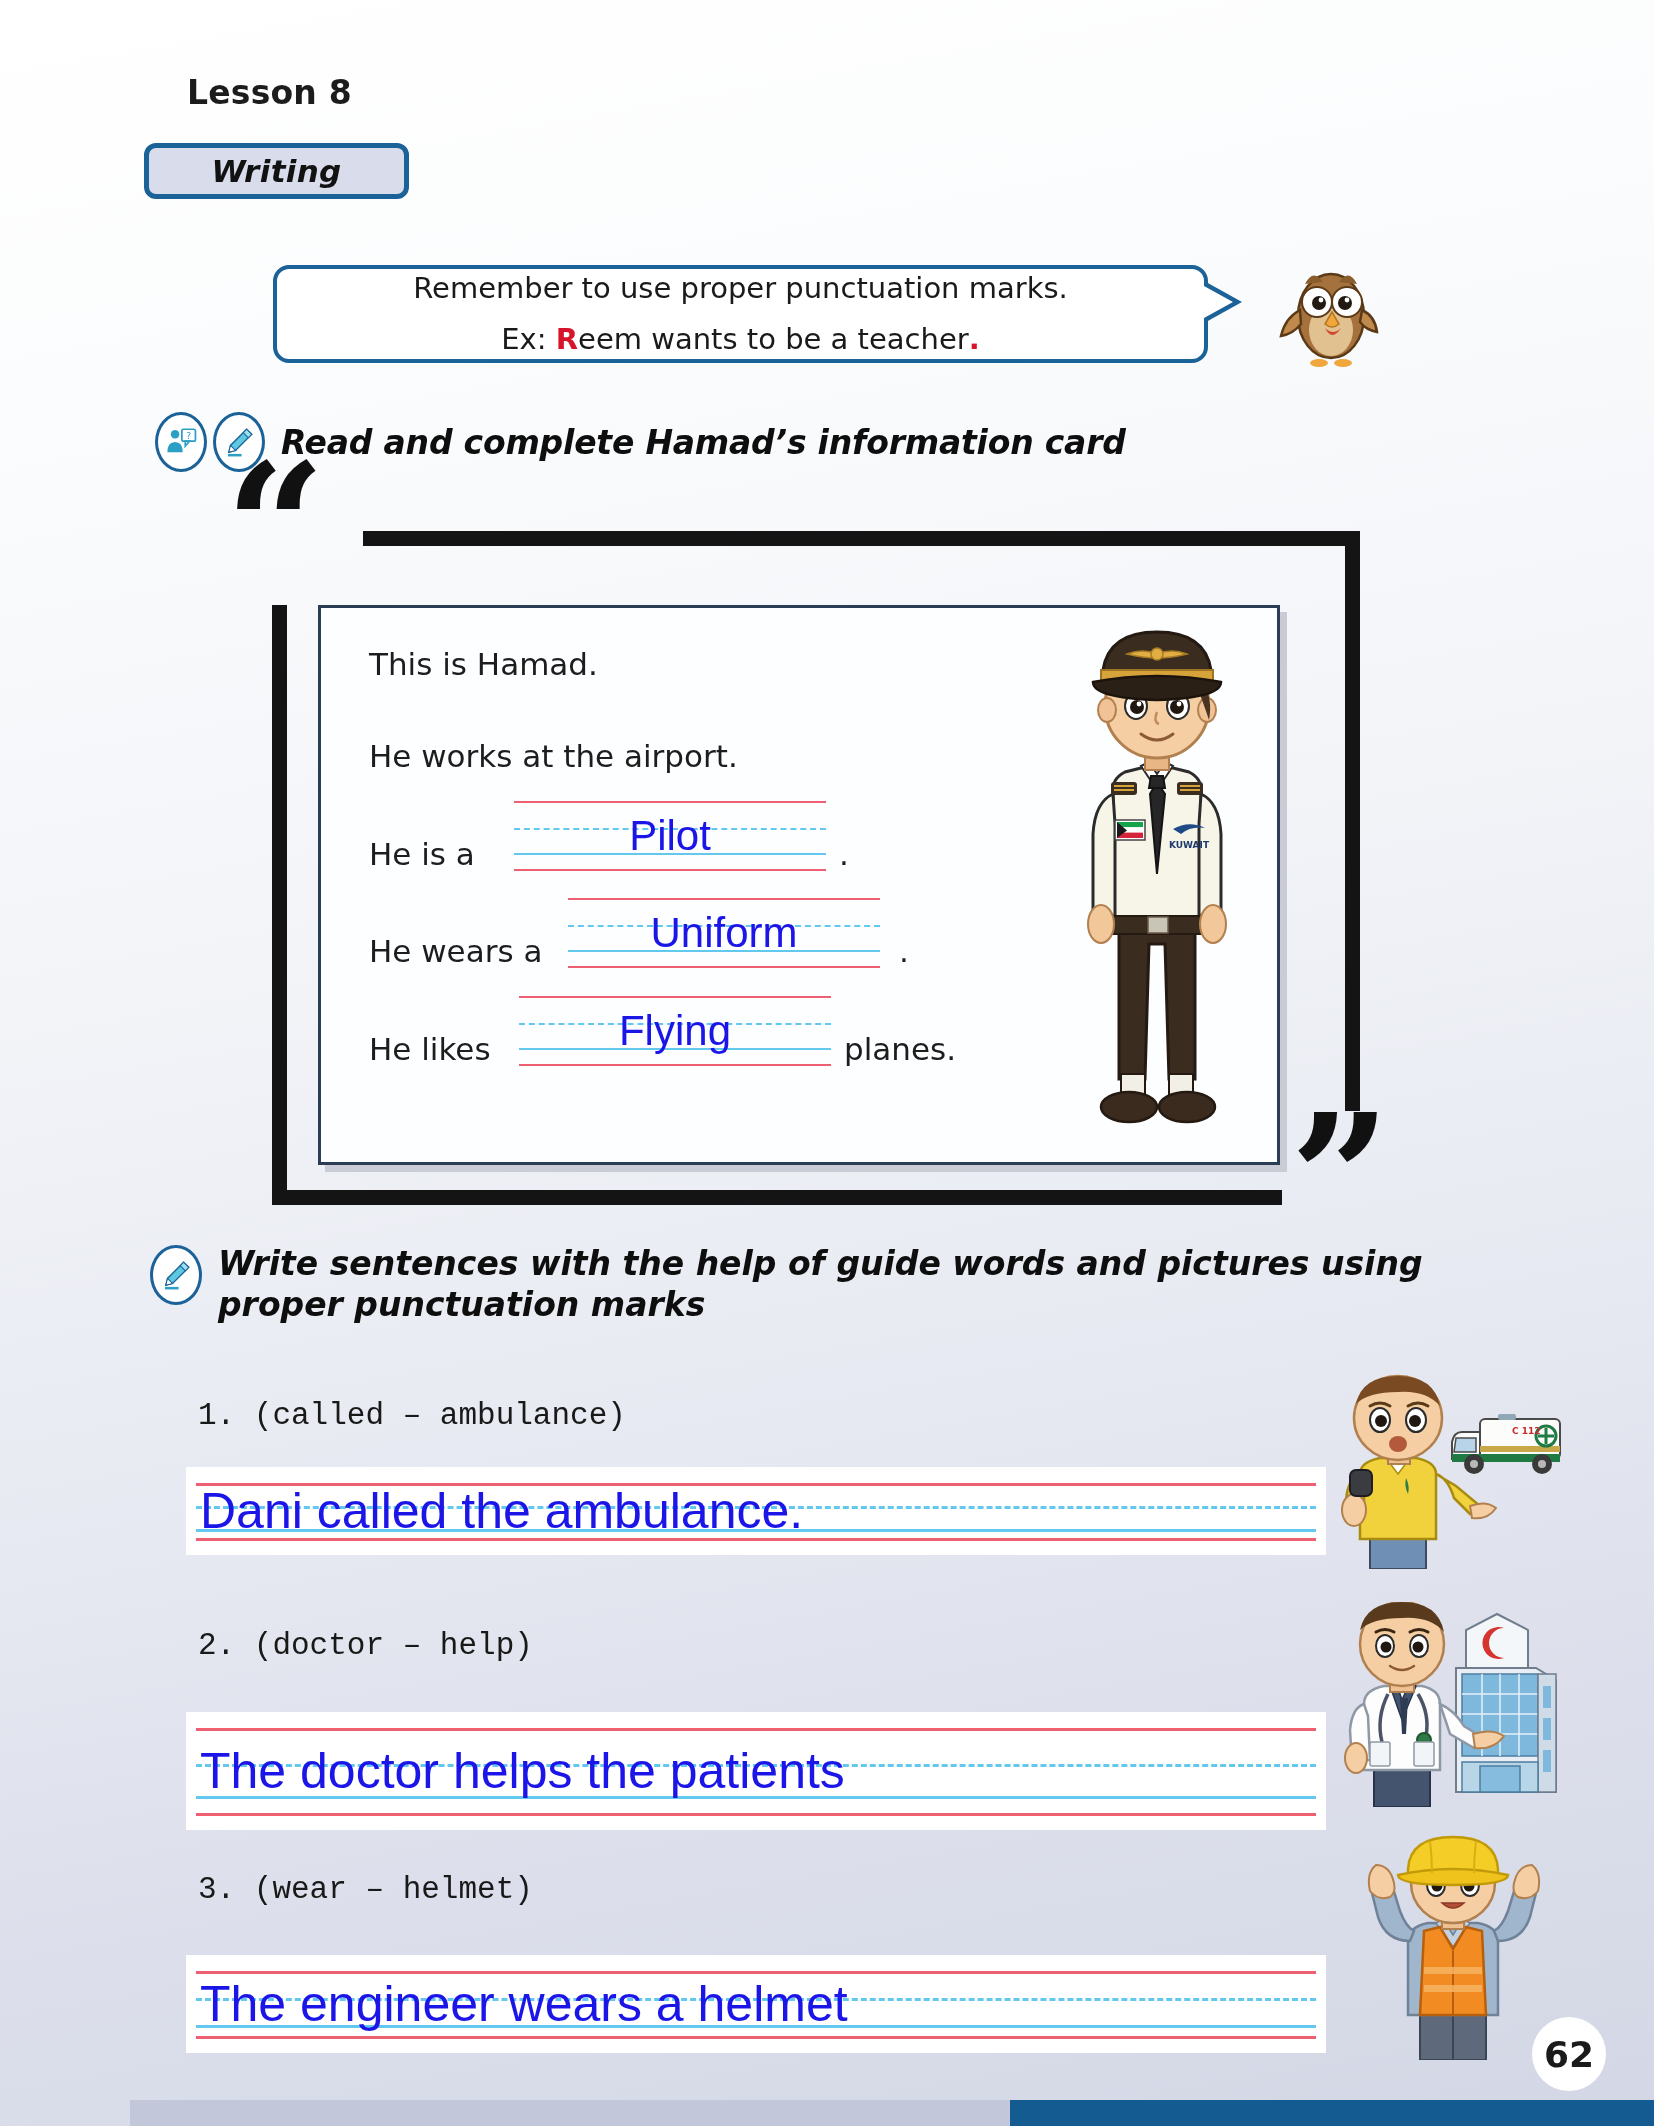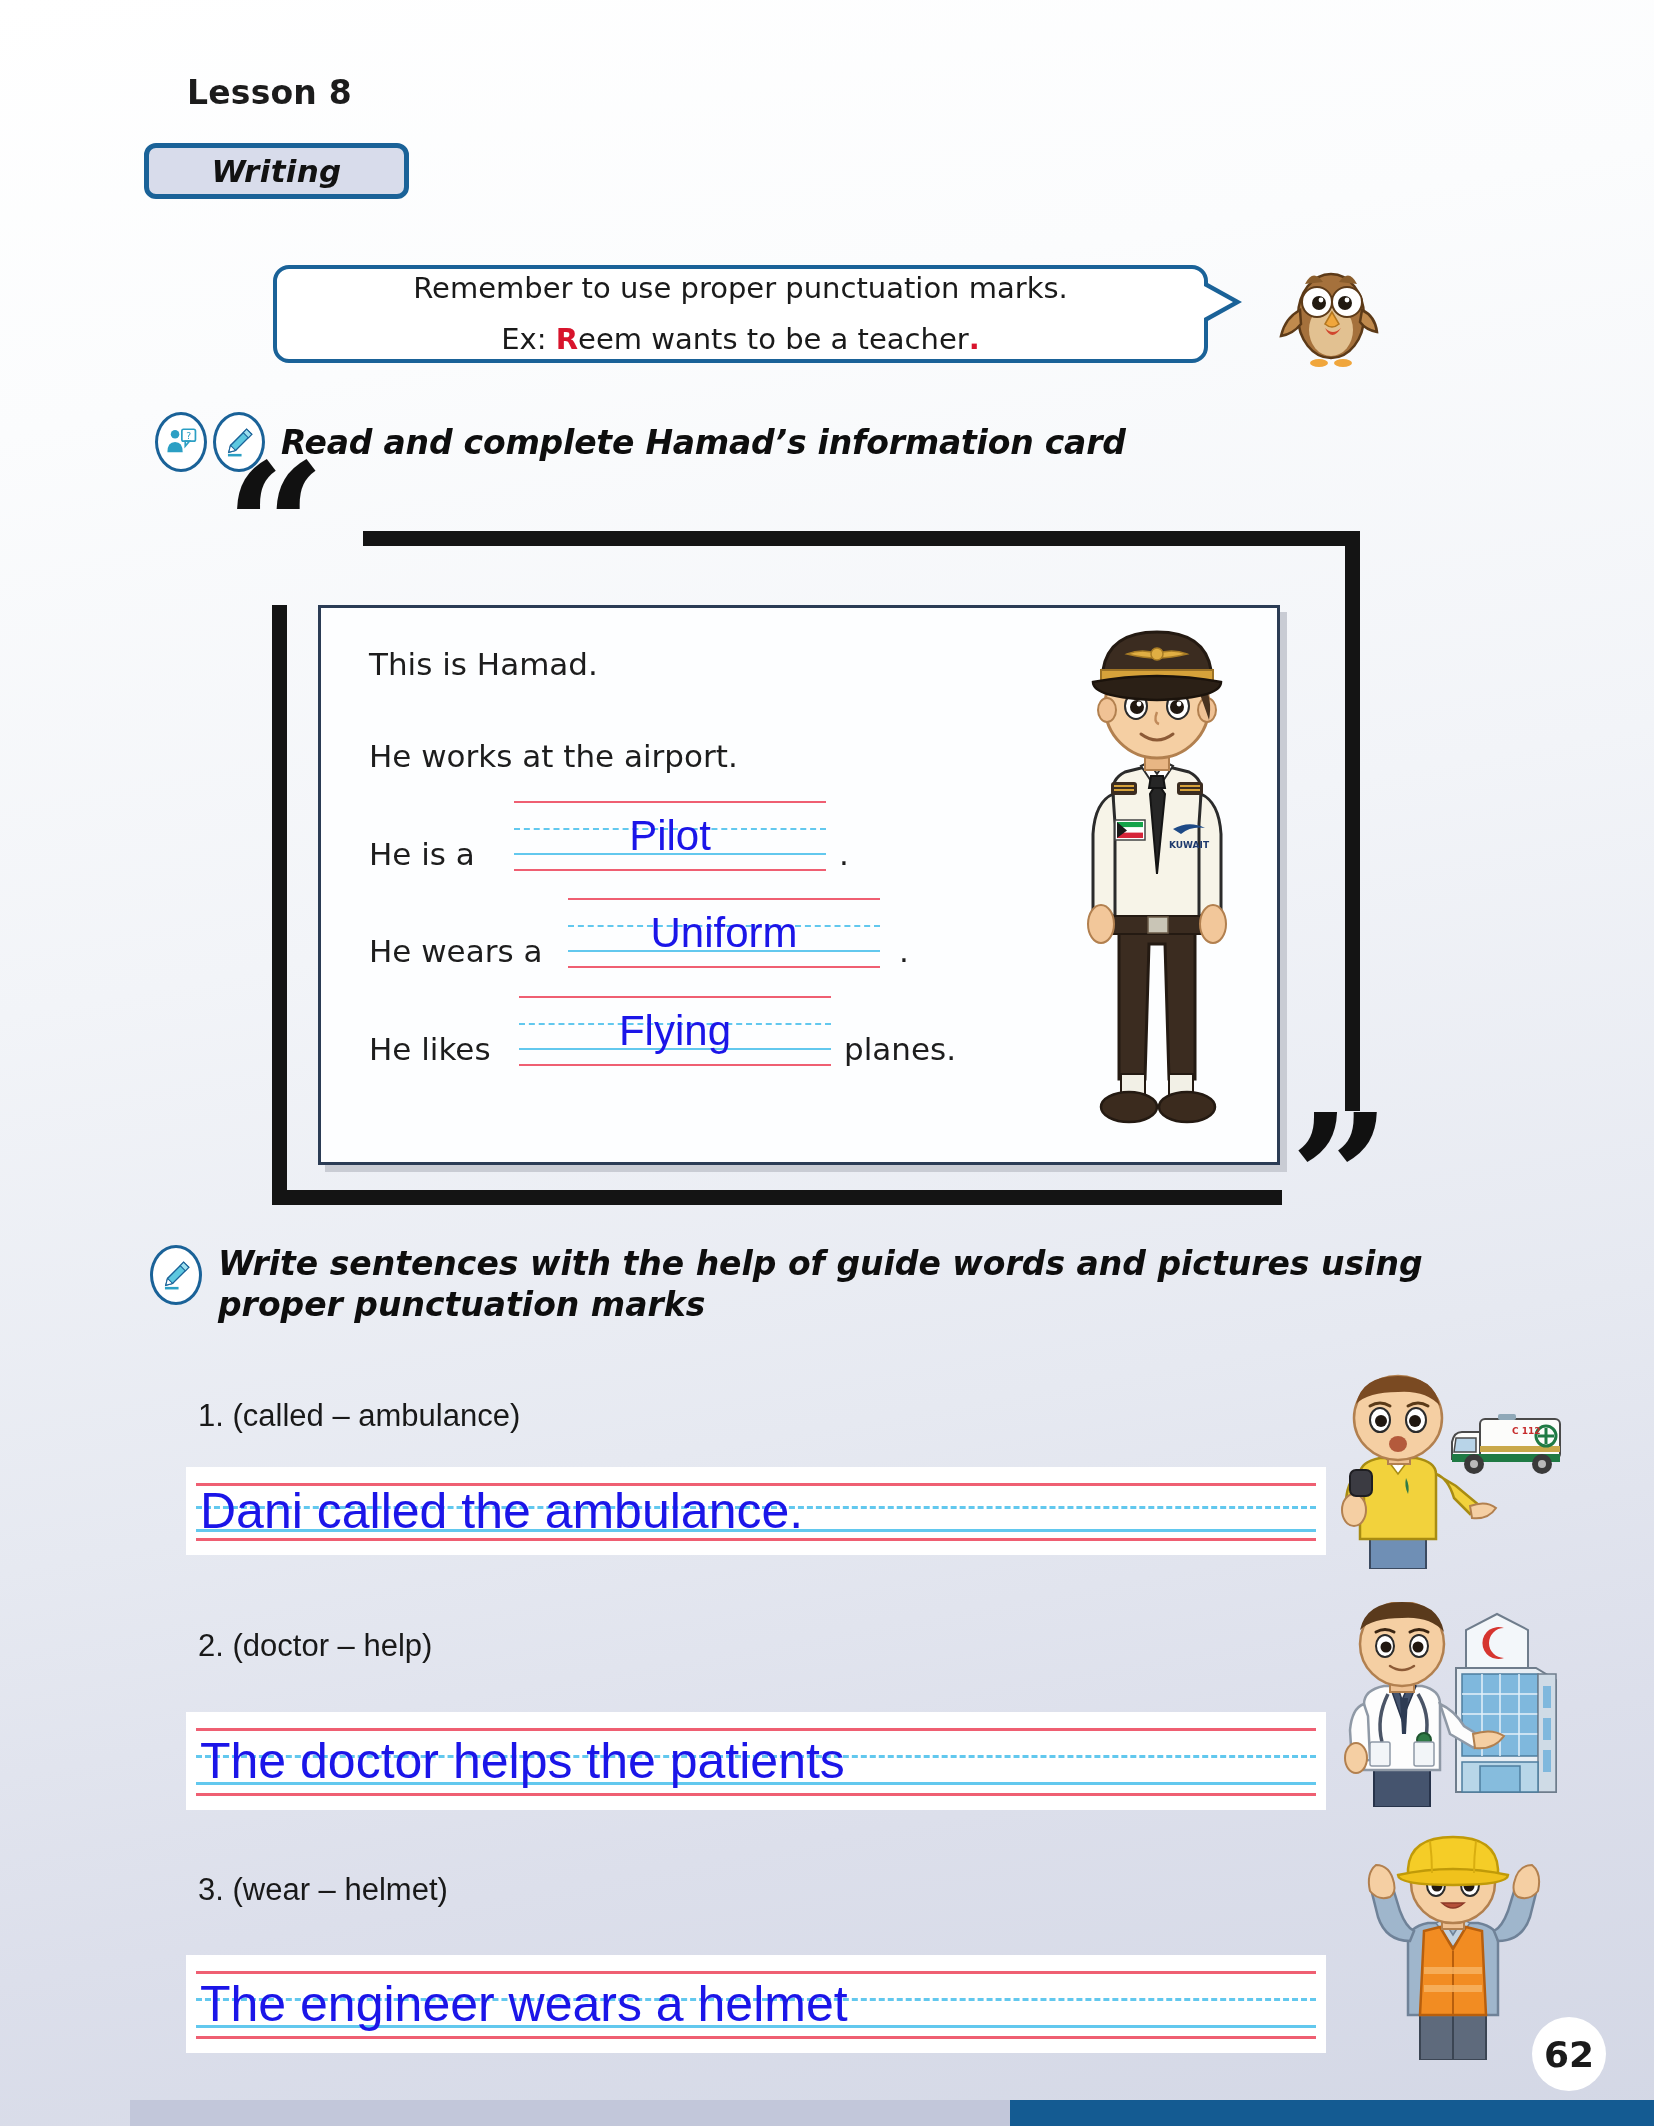--- a/index.html
+++ b/index.html
@@ -183,21 +183,21 @@
     line-height: 1;
   }
 
   
   .pilot { position: absolute; right: 14px; top: 16px; width: 210px; height: 520px; }
 
   
   .ex-label {
     position: absolute;
     font-size: 31px; color: #191919;
-    font-family: Liberation Sans, sans-serif;
+    font-family: Liberation Mono, monospace;
     white-space: nowrap;
   }
   .ex-slot {
     position: absolute;
     background: #ffffff;
   }
   .ex-slot .r-top, .ex-slot .r-bottom {
     position: absolute; left: 10px; right: 10px; height: 3px; background: #ef5f72;
   }
   .ex-slot .r-top { top: 16px; }
@@ -482,21 +482,21 @@
       <path d="M40 32 Q50 26 60 32" stroke="#5a3a18" stroke-width="3" fill="none" stroke-linecap="round"></path>
       <path d="M78 32 Q88 26 98 32" stroke="#5a3a18" stroke-width="3" fill="none" stroke-linecap="round"></path>
       <ellipse cx="68" cy="70" rx="9" ry="8" fill="#b45a3c"></ellipse>
     </g>
   </svg>
 
   <div class="ex-label" style="left:198px; top:1628px;">
     <span>2. </span>
     <span>(doctor – help)</span>
   </div>
-  <div class="ex-slot" style="left:186px; top:1712px; width:1140px; height:98px;">
+  <div class="ex-slot" style="left:186px; top:1712px; width:1140px; height:118px;">
     <div class="r-top"></div>
       <div class="r-mid"></div>
       <div class="r-base"></div>
       <div class="r-bottom"></div>
     <div class="answer">The doctor helps the patients</div>
   </div>
   <svg class="illus" style="left:1330px; top:1602px; width:238px; height:205px;" viewBox="0 0 238 205">
 
     <g>
       <path d="M126 66 L126 190 L226 190 L226 78 L206 66 Z" fill="#e8eef4" stroke="#6f7d8c" stroke-width="2"></path>

